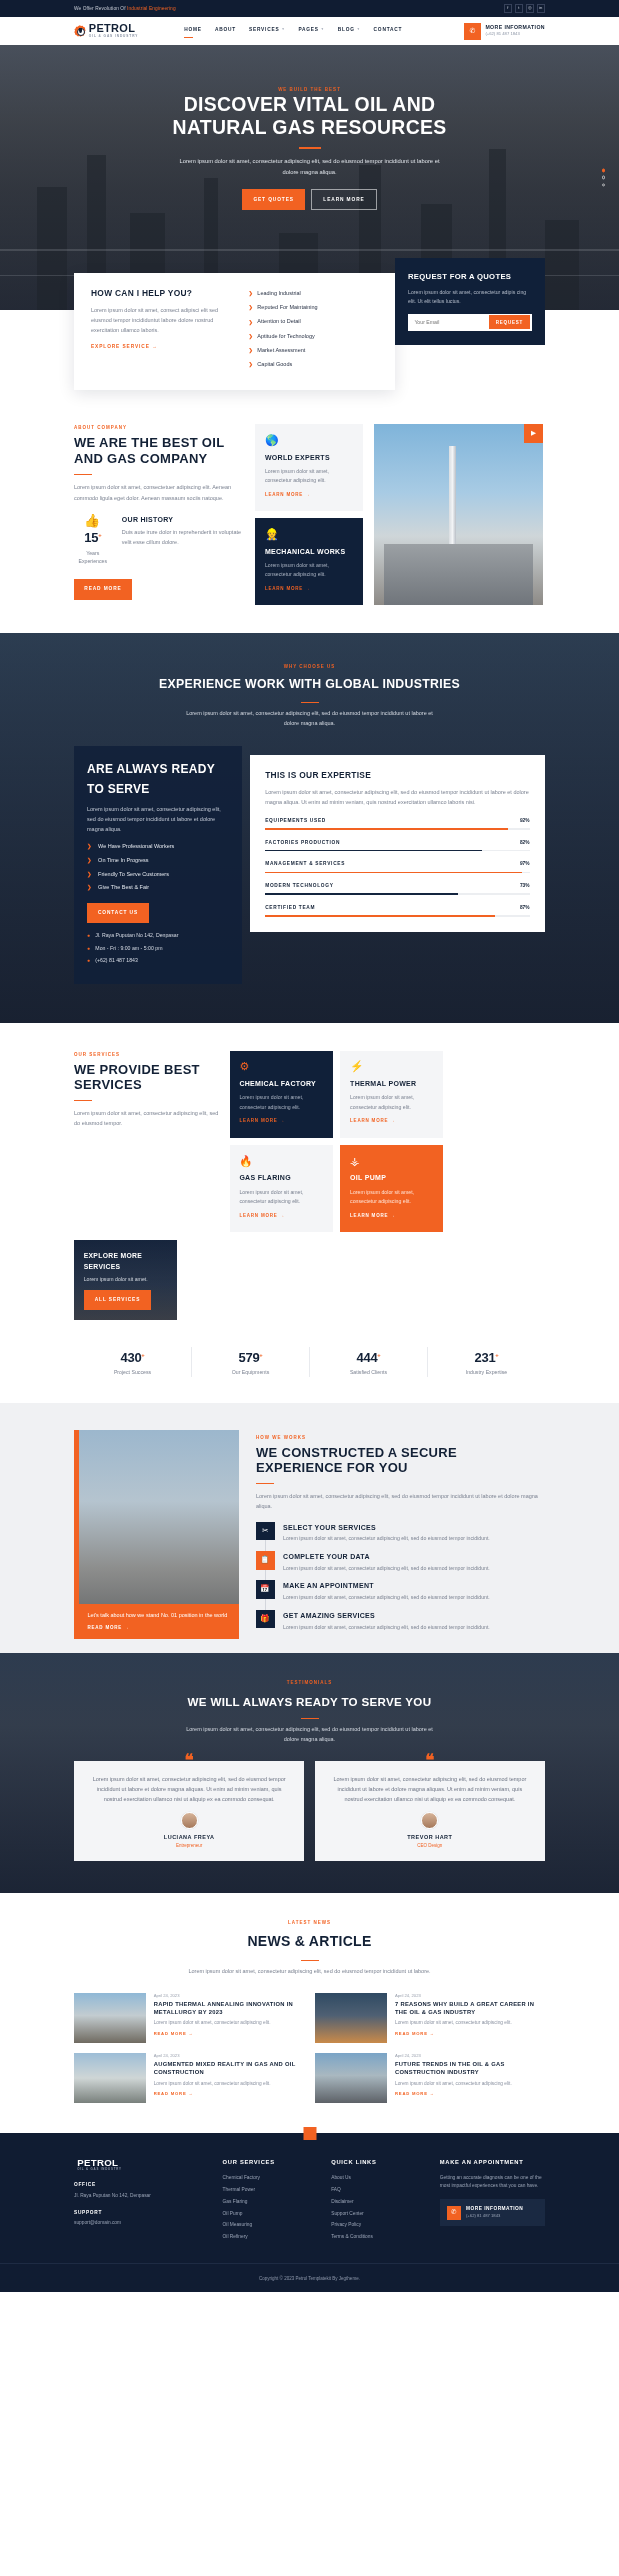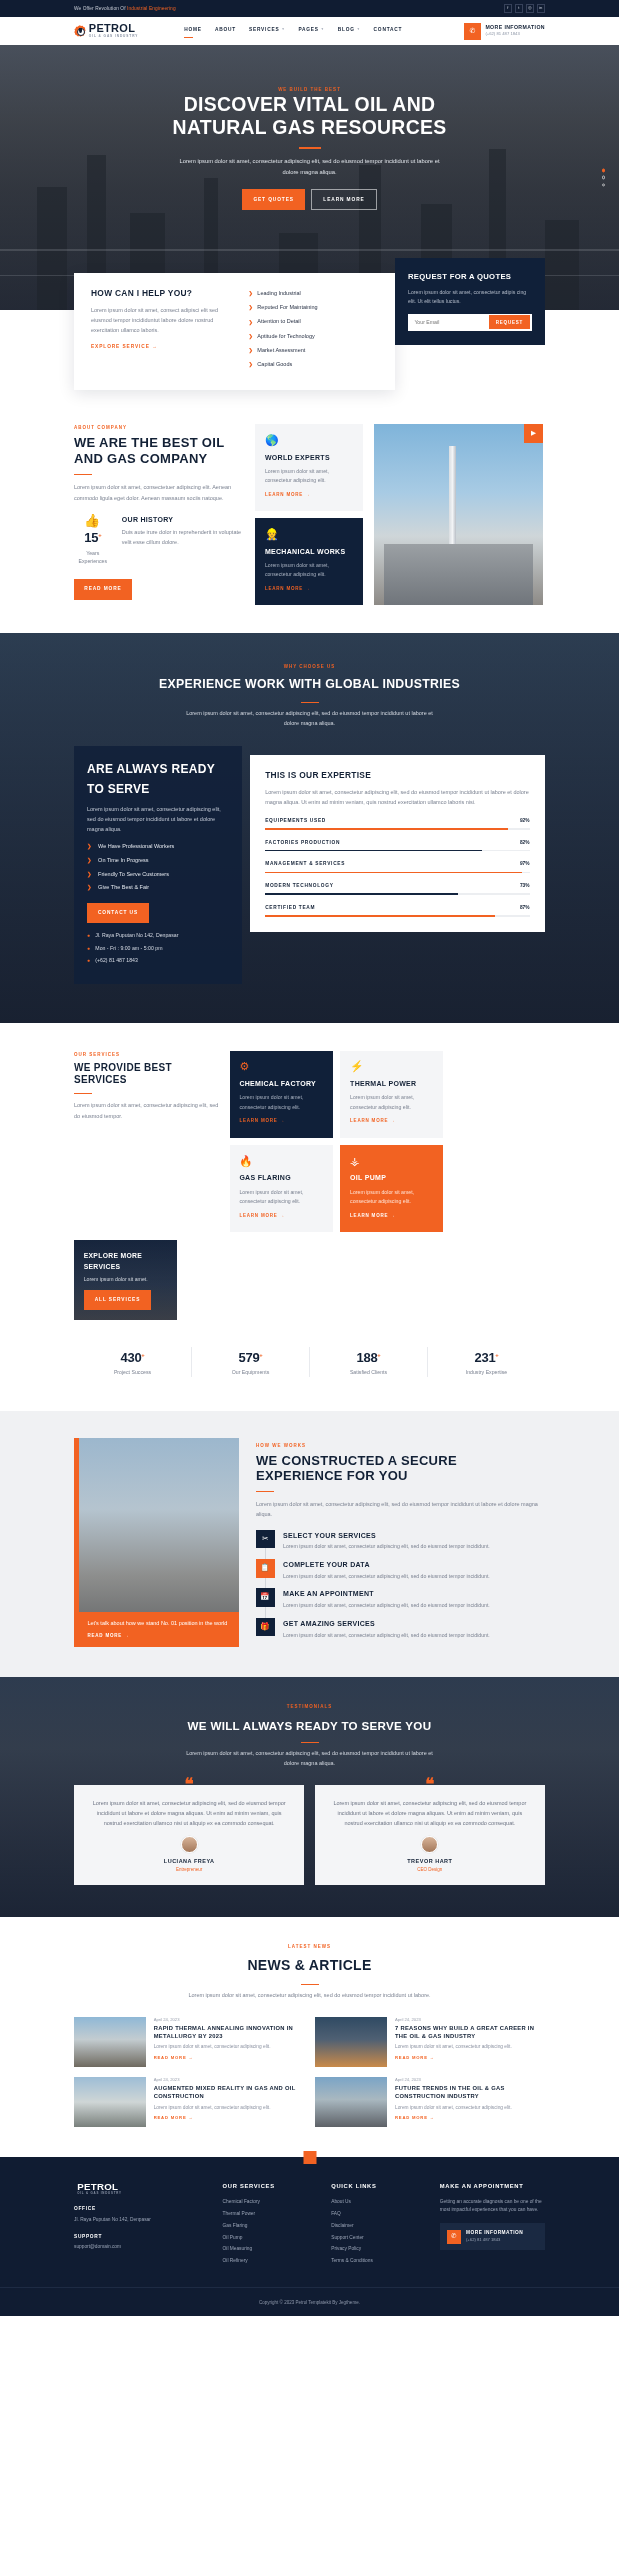--- a/index.html
+++ b/index.html
@@ -161,21 +161,21 @@
   .skill { margin-top:9px; }
   .skill .srow { display:flex; justify-content:space-between; align-items:flex-end; }
   .skill .nm { font-size:4.8px; font-weight:bold; color:#132136; letter-spacing:0.7px; text-transform:uppercase; }
   .skill .pc { font-size:4.8px; font-weight:bold; color:#132136; }
   .bar { height:1.6px; background:#eceef1; margin-top:3.2px; }
   .bar i { display:block; height:100%; }
 
   
   .services { padding:28px 0 22px; display:flex; gap:7.7px; flex-wrap:wrap; }
   .svc-intro { width:148px; }
-  .svc-intro h2 { font-size:10px; line-height:1.2; margin-top:3.2px; }
+  .svc-intro h2 { font-size:13px; line-height:1.2; margin-top:3.2px; }
   .svc-intro .dash { margin:7px 0 6.5px; }
   .svc-intro p { font-size:5.5px; color:#7b8291; line-height:1.85; }
   .svc { width:103px; padding:10.3px 9.7px 11.6px; }
   .svc.dark { background:#102039; }
   .svc.light { background:#f4f5f7; }
   .svc.orangebg { background:#f26222; }
   .svc .sic { font-size:11px; line-height:1; }
   .svc.dark .sic, .svc.light .sic { color:#f26222; }
   .svc.orangebg .sic { color:#fff; }
   .svc h4 { font-size:7px; margin-top:5.8px; }
@@ -193,21 +193,21 @@
 
   
   .counters { display:flex; padding:5.2px 0 26px; }
   .counter { flex:1; text-align:center; border-right:0.6px solid #e8eaee; }
   .counter:last-child { border-right:0; }
   .counter .n { font-size:13px; font-weight:bold; color:#132136; letter-spacing:-0.3px; }
   .counter .n sup { color:#f26222; font-size:5.8px; }
   .counter .c { font-size:5.2px; color:#7b8291; }
 
   
-  .works { background:#f0f1f3; padding:27px 0 30px;margin-top:8px; }
+  .works { background:#f0f1f3; padding:27px 0 14px; }
   .works-row { display:flex; gap:17px; }
   .works-img { width:165px; position:relative; border-left:5.8px solid #f26222;
      background:linear-gradient(180deg,#9cb7cd 0%,#b5c4cf 34%,#8d8e8d 66%,#5c5e60 100%);
      min-height:194px; }
   .works-cap { position:absolute; left:0; right:0; bottom:0; background:#f26222;
      color:#fff; padding:7px 8.4px; }
   .works-cap p { font-size:5.5px; line-height:1.5; }
   .works-cap a { font-size:4.5px; font-weight:bold; letter-spacing:0.8px; margin-top:3.9px;
      display:inline-block; text-transform:uppercase; }
   .works-r { flex:1; padding-top:3.9px; }
@@ -616,21 +616,21 @@
   <div class="counters">
     <div class="counter">
       <div class="n"><span>430</span><sup>+</sup></div>
       <div class="c">Project Success</div>
     </div>
     <div class="counter">
       <div class="n"><span>579</span><sup>+</sup></div>
       <div class="c">Our Equipments</div>
     </div>
     <div class="counter">
-      <div class="n"><span>188</span><sup>+</sup></div>
+      <div class="n"><span>444</span><sup>+</sup></div>
       <div class="c">Satisfied Clients</div>
     </div>
     <div class="counter">
       <div class="n"><span>231</span><sup>+</sup></div>
       <div class="c">Industry Expertise</div>
     </div>
   </div>
 </div>
 
 <div class="works">

